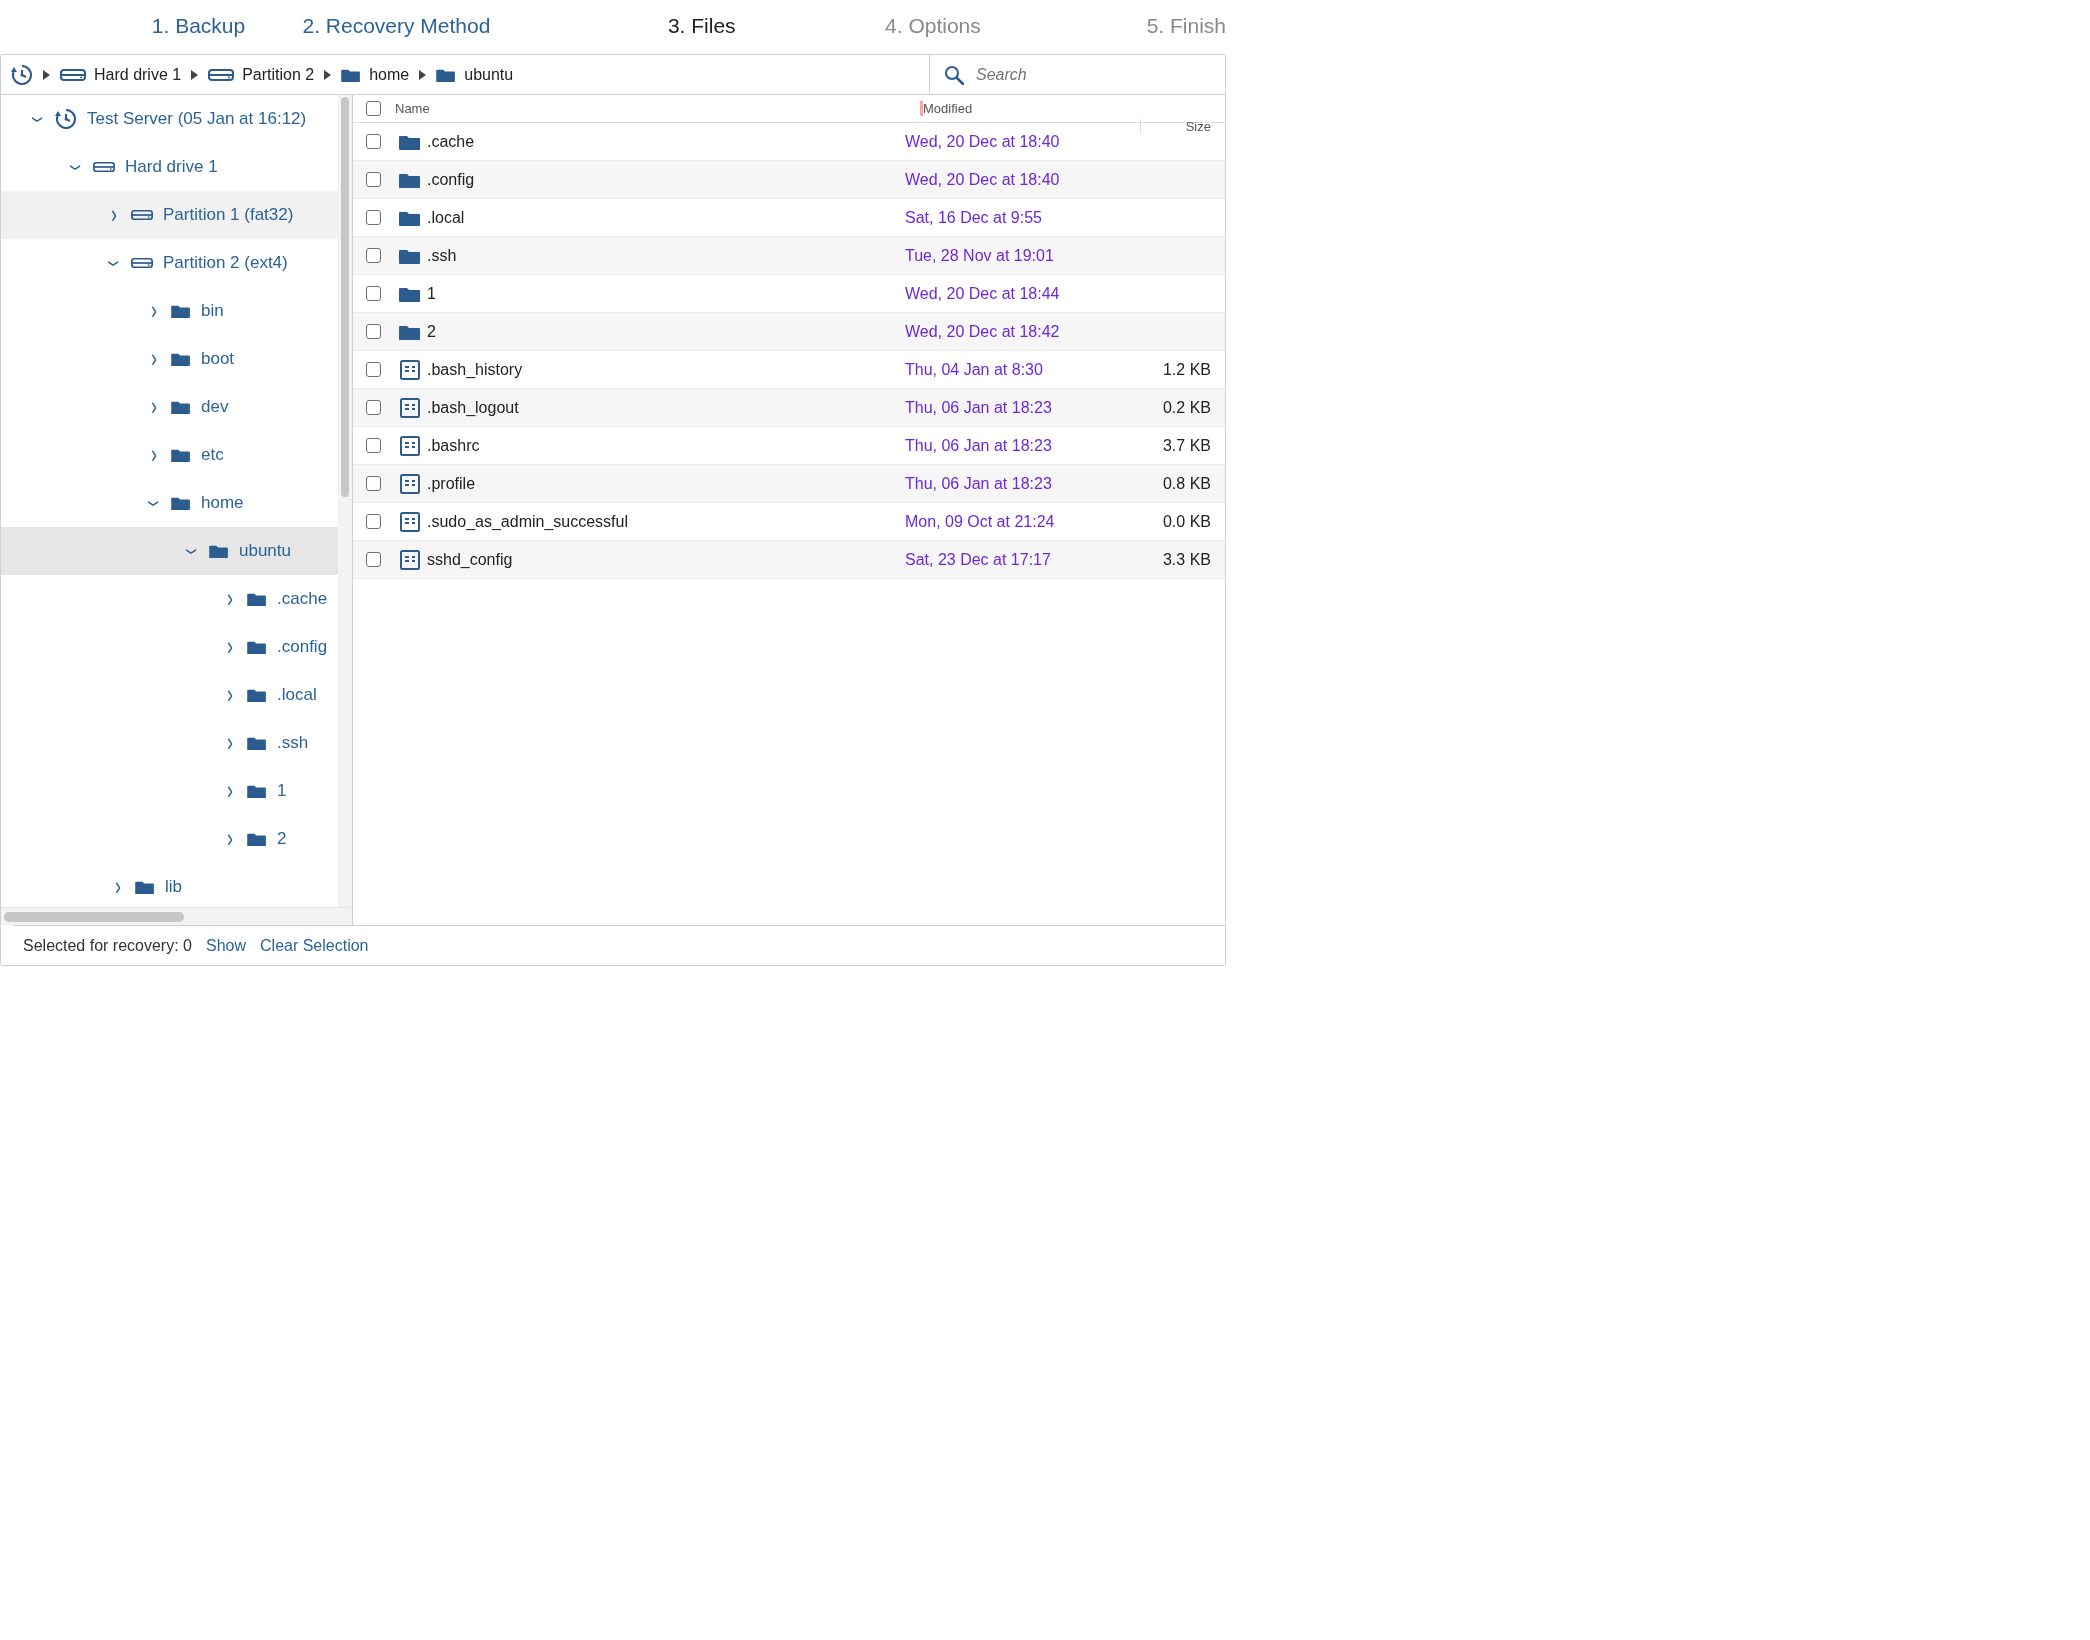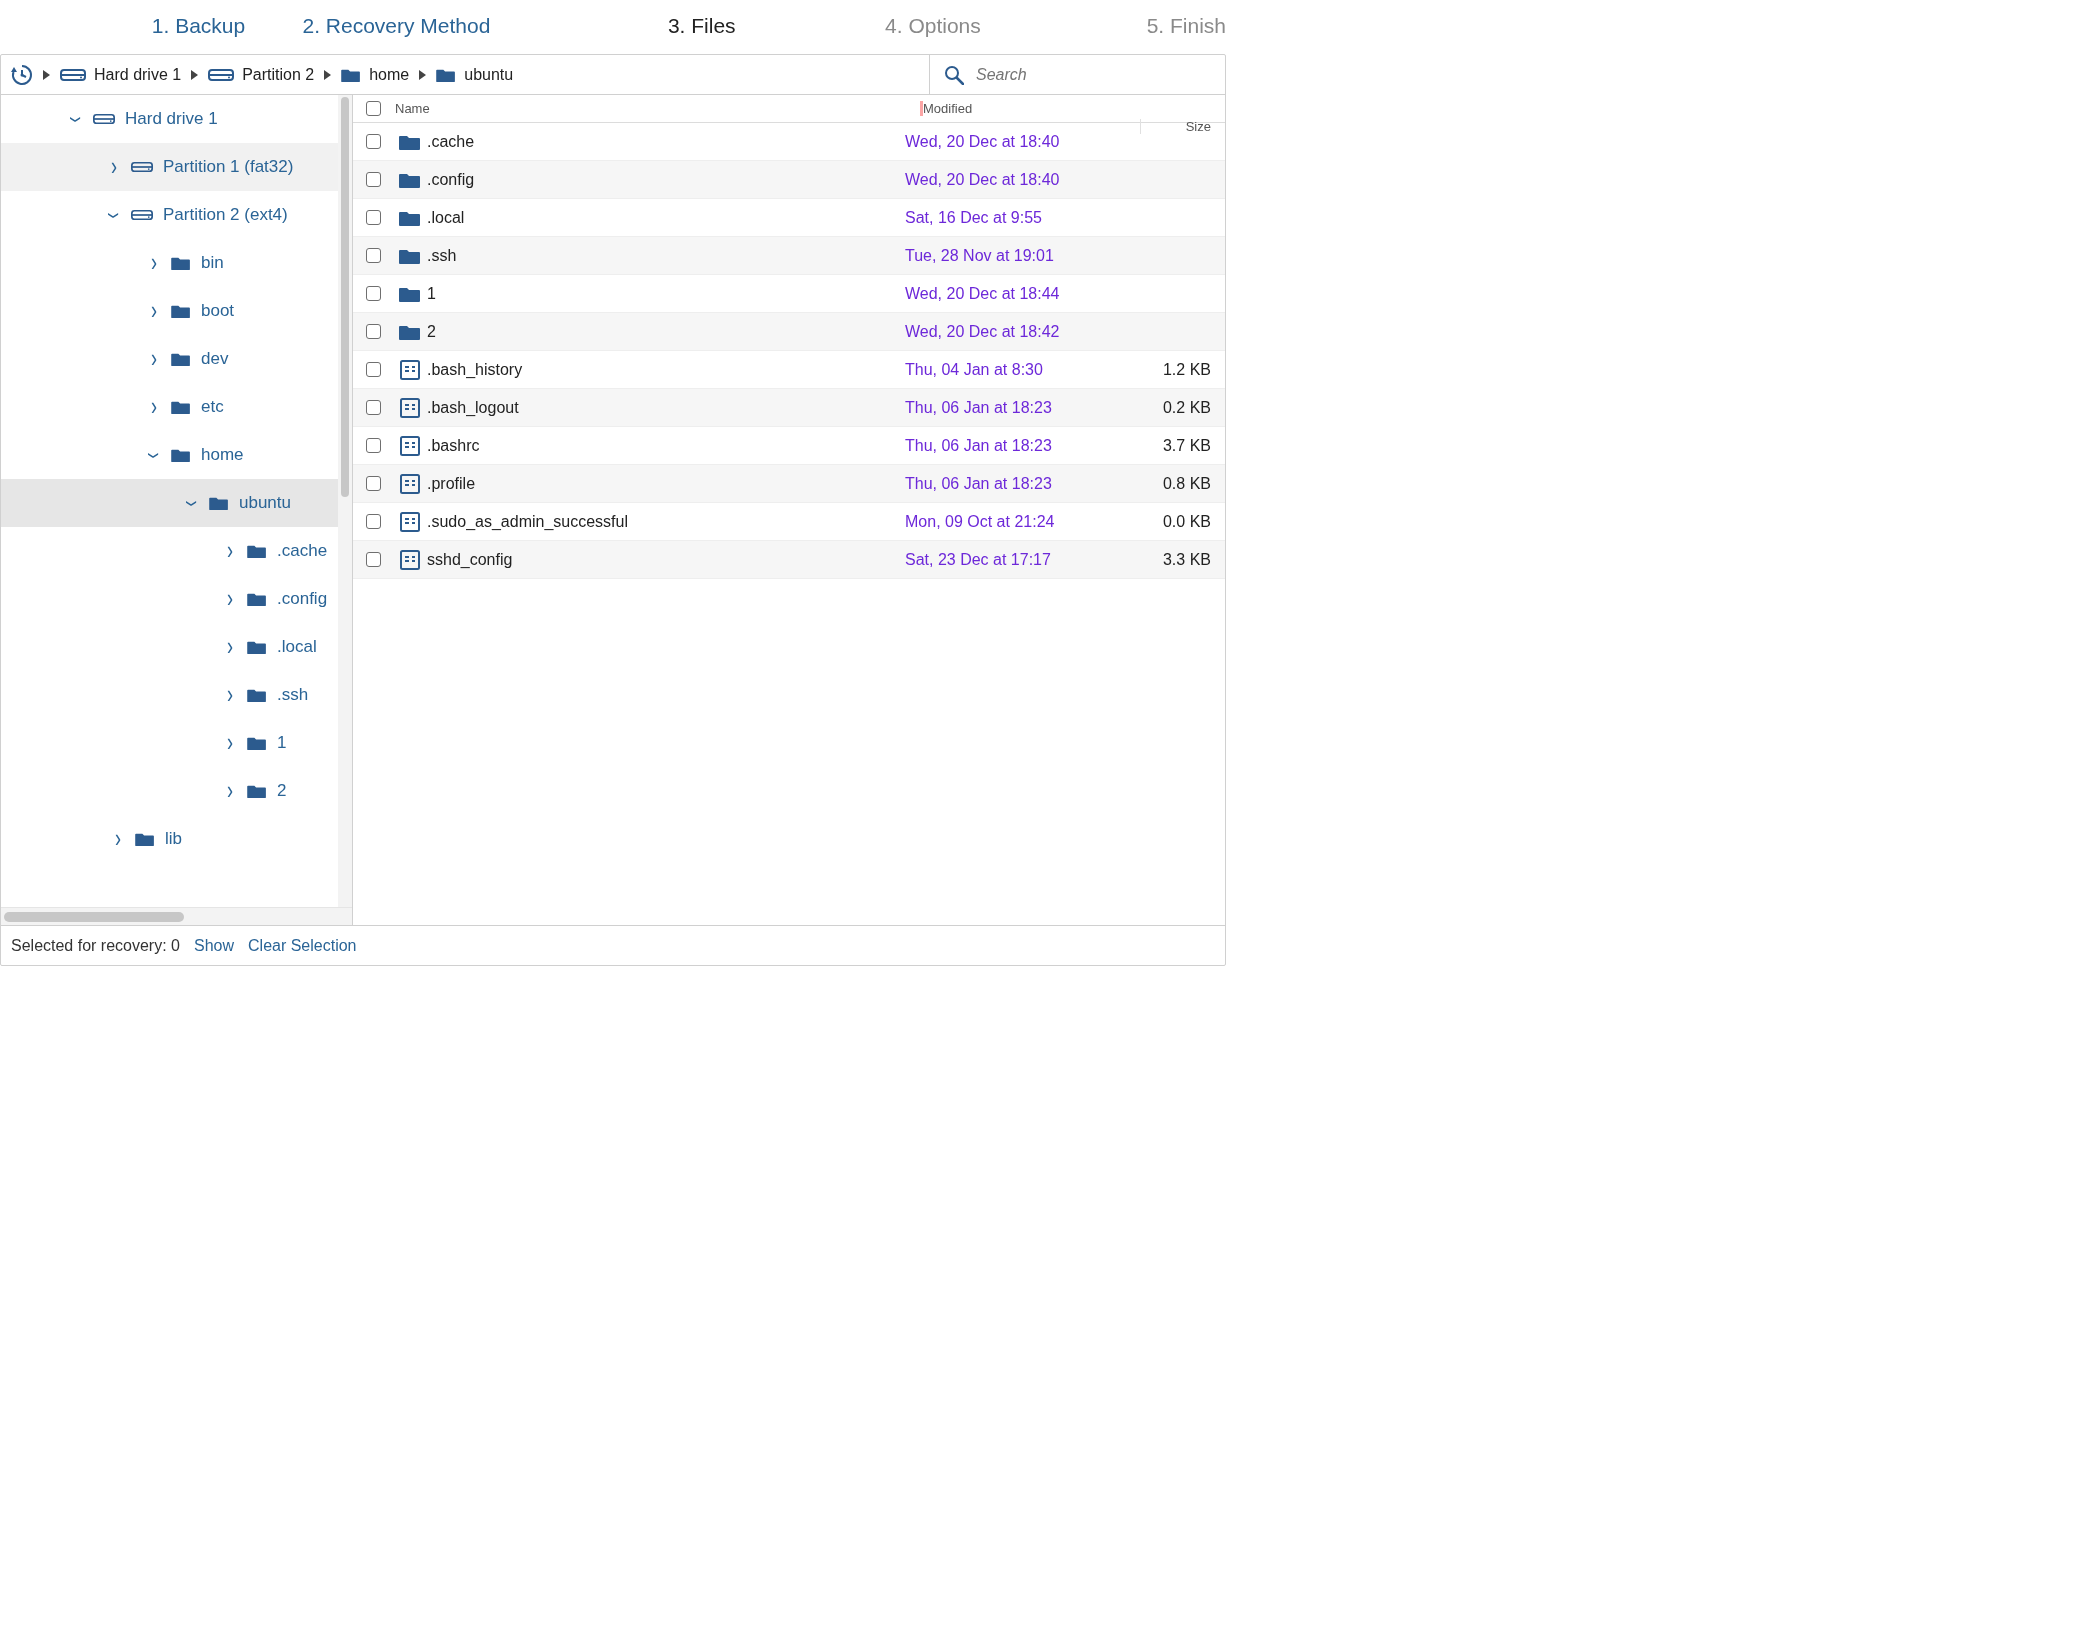--- a/index.html
+++ b/index.html
@@ -154,20 +154,21 @@
   }
 
   
   .footer{
     height:40px;
     display:flex; align-items:center;
     gap:14px;
     padding:0 10px;
     border-top:1px solid #d0d0d0;
     color:#333;
+    margin-left:12px;
   }
   .footer .link{ color:#2a6496; cursor:pointer;}
 
   
   .ic { display:inline-flex; align-items:center; justify-content:center; }
   .ic svg { display:block; }
   .ic-folder svg{ width:22px; height:18px;}
   .ic-folder-sm svg{ width:20px; height:16px;}
   .ic-file svg{ width:20px; height:20px;}
   .ic-drive svg{ width:26px; height:18px;}
@@ -297,20 +298,29 @@
           </span>
         <input type="text" placeholder="Search" style="">
       </div>
     </div>
 
     <div class="body">
 
       <div class="tree">
         <div class="tree-inner">
 
+          <div class="tree-row" style="padding-left:30px">
+            <span class="arrow down"></span>
+            <span class="ic ic-restore">
+                <svg viewBox="0 0 22 22">
+                  <use href="#i-restore"></use>
+                </svg>
+              </span>
+            <span class="lbl">Test Server (05 Jan at 16:12)</span>
+          </div>
 
           <div class="tree-row" style="padding-left:68px">
             <span class="arrow down"></span>
             <span class="ic ic-drive-sm">
                 <svg viewBox="0 0 26 18">
                   <use href="#i-drive"></use>
                 </svg>
               </span>
             <span class="lbl">Hard drive 1</span>
           </div>

